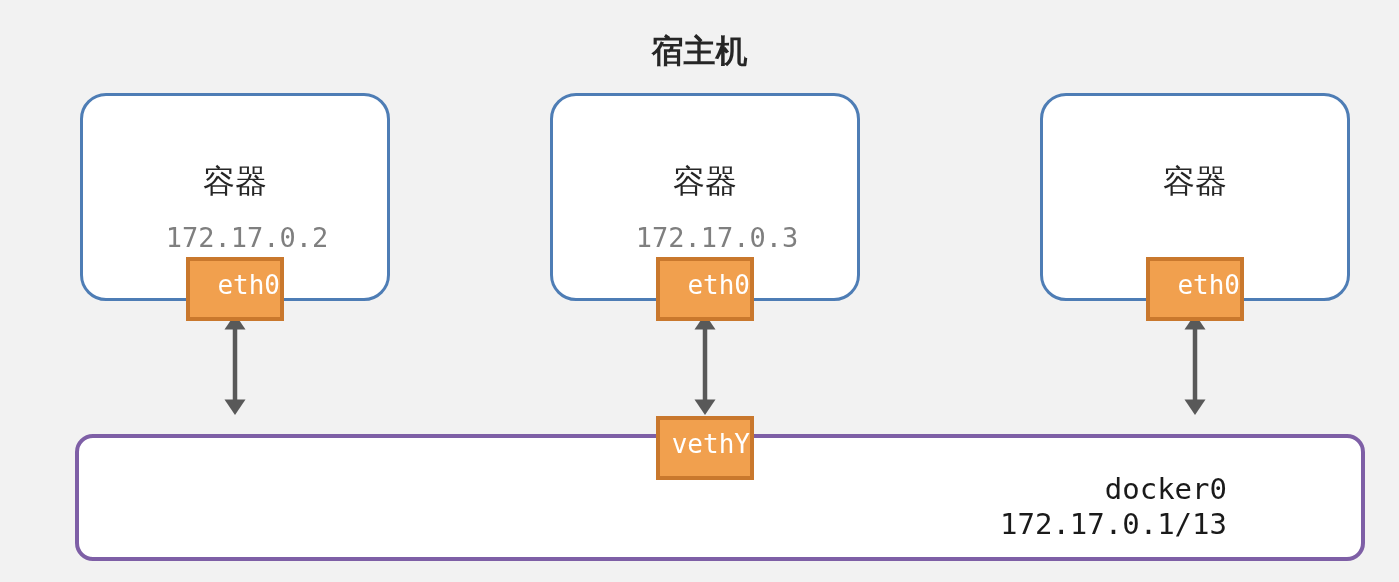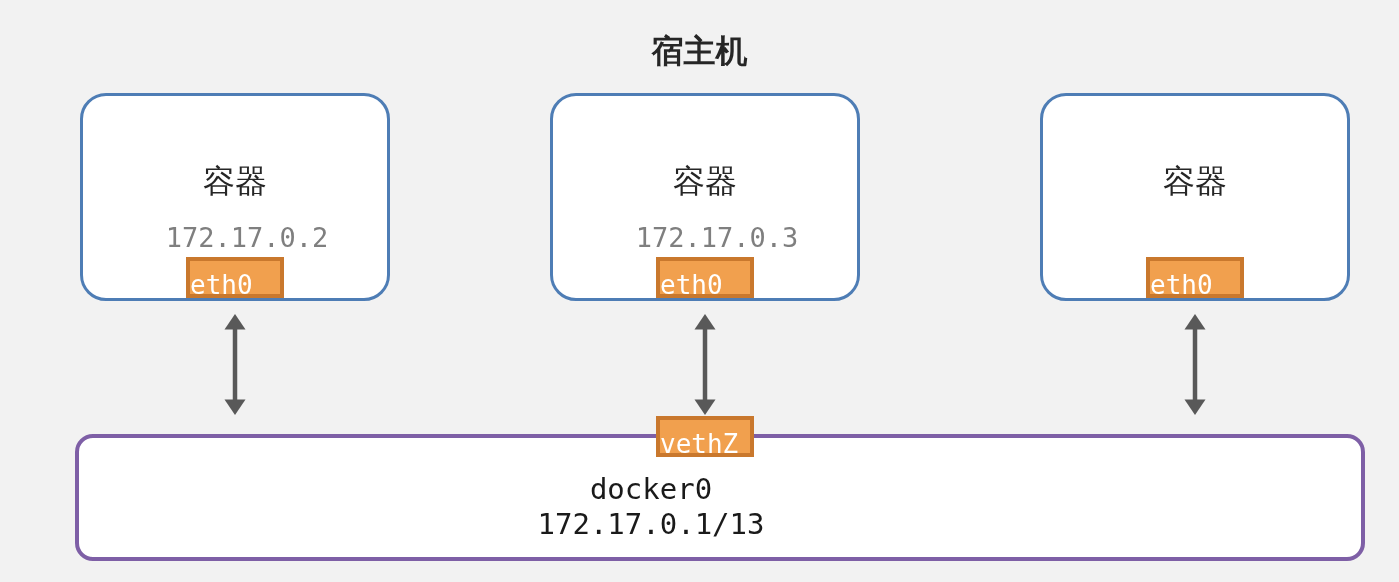--- a/index.html
+++ b/index.html
@@ -68,25 +68,25 @@
     font-family: "DejaVu Sans Mono", "Liberation Mono", monospace;
     font-size: 27px;
     color: var(--ip-text, #7f7f7f);
     z-index: 2;
     margin-left: 12px;
   }
   .iface-box {
     position: absolute;
     box-sizing: border-box;
     width: 98px;
-    height: 41px;
+    height: 64px;
     left: 106px;
     background: var(--interface-fill, #f1a04e);
     border: 4px solid var(--interface-border, #c9782d);
-    text-align: left;
+    text-align: right;
     line-height: 48px;
     font-family: "DejaVu Sans Mono", "Liberation Mono", monospace;
     font-size: 26px;
     color: #ffffff;
     z-index: 3;
   }
   .eth-box  { top: 257px; }
   .veth-box { top: 416px; }
 
   .arrow {
@@ -109,21 +109,21 @@
     background: #ffffff;
     border: 4px solid var(--bridge-border, #7e5fa6);
     border-radius: 18px;
     z-index: 1;
   }
   .bridge-text {
     position: absolute;
     left: 75px;
     top: 472px;
     width: 1152px;
-    text-align: center;
+    text-align: right;
     font-family: "DejaVu Sans Mono", "Liberation Mono", monospace;
     font-size: 29px;
     line-height: 35px;
     color: #1a1a1a;
     z-index: 2;
   }
 </style>
 </head>
 <body>
 
@@ -146,21 +146,21 @@
   <div class="group g2">
     <div class="container-box"></div>
     <div class="container-label">容器</div>
     <div class="container-ip">172.17.0.3</div>
     <div class="iface-box eth-box">eth0</div>
     <svg class="arrow" viewBox="0 0 24 101" width="24" height="101">
       <line x1="12" y1="13" x2="12" y2="88" stroke="#595959" stroke-width="4.5"></line>
       <polygon points="12,0 22.5,15.5 1.5,15.5" fill="#595959"></polygon>
       <polygon points="12,101 22.5,85.5 1.5,85.5" fill="#595959"></polygon>
     </svg>
-    <div class="iface-box veth-box">vethZ</div>
+    <div class="iface-box veth-box">vethY</div>
   </div>
 
   <div class="group g3">
     <div class="container-box"></div>
     <div class="container-label">容器</div>
     <div class="iface-box eth-box">eth0</div>
     <svg class="arrow" viewBox="0 0 24 101" width="24" height="101">
       <line x1="12" y1="13" x2="12" y2="88" stroke="#595959" stroke-width="4.5"></line>
       <polygon points="12,0 22.5,15.5 1.5,15.5" fill="#595959"></polygon>
       <polygon points="12,101 22.5,85.5 1.5,85.5" fill="#595959"></polygon>

